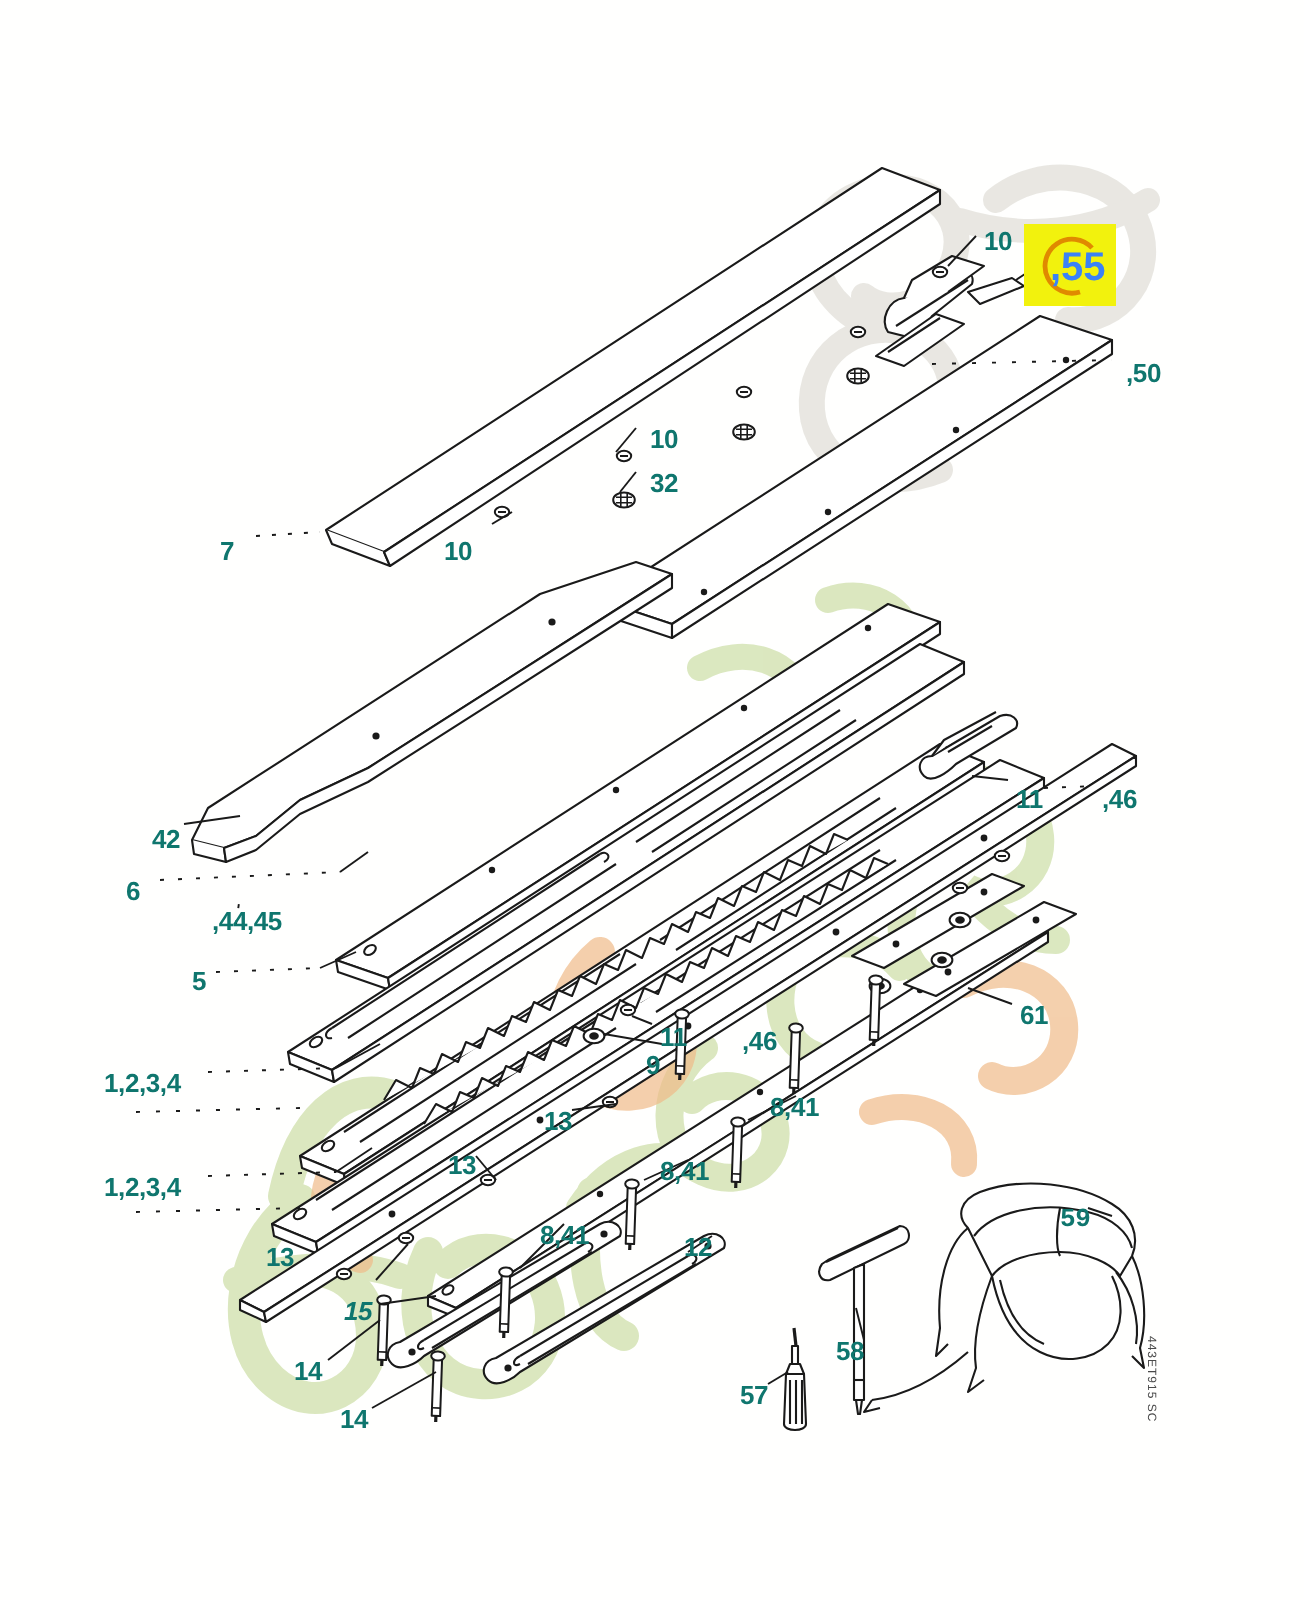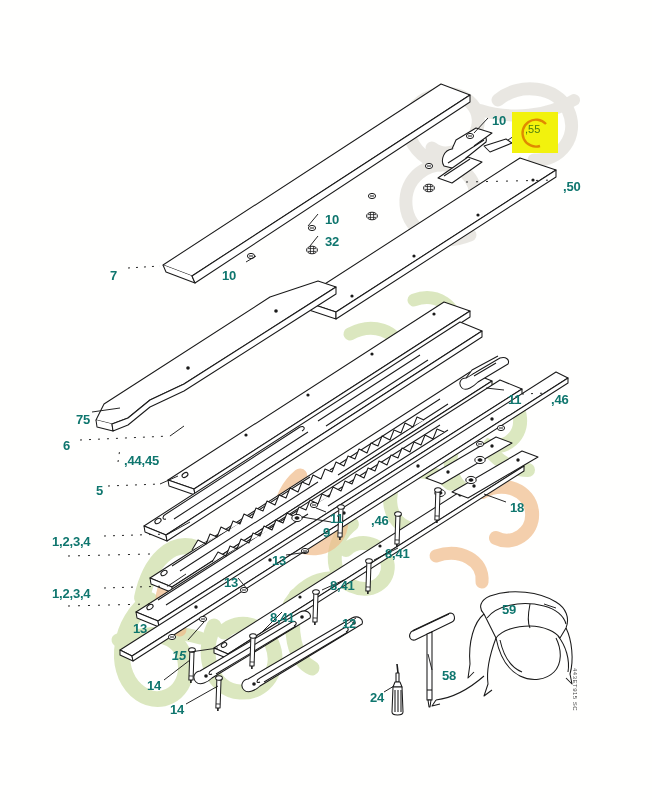--- a/index.html
+++ b/index.html
@@ -5,21 +5,21 @@
 <style>
   html,body{margin:0;padding:0;background:#ffffff;}
   body{width:652px;height:800px;overflow:hidden;
        font-family:"Liberation Sans", sans-serif;}
   #stage{position:relative;width:652px;height:800px;background:#fffffe;}
   svg.layer{position:absolute;left:0;top:0;width:652px;height:800px;}
   .lbl{position:absolute;font-family:"Liberation Sans", sans-serif;
        font-weight:bold;font-size:13px;color:#0f766e;white-space:nowrap;
        letter-spacing:-0.2px;}
   .hl{position:absolute;background:#f2f20d;}
-  .hl-txt{position:absolute;font-weight:normal;font-size:11px;color:#4d7c0f;
+  .hl-txt{position:absolute;font-weight:bold;font-size:20px;color:#3b82f6;
           font-family:"Liberation Sans", sans-serif;}
   .code{position:absolute;font-size:6px;color:#4a4a4a;
         font-family:"Liberation Sans", sans-serif;
         transform:rotate(90deg);transform-origin:left top;
         letter-spacing:0.5px;white-space:nowrap;}
 </style>
 </head>
 <body>
 
 <div id="stage">
@@ -349,42 +349,42 @@
   </svg>
   <div class="hl-txt" style="left:525px;top:123px;">,55</div>
 
   <div id="callouts">
       <div class="lbl" style="left: 110px; top: 268px;">7</div>
       <div class="lbl" style="left: 222px; top: 268px;">10</div>
       <div class="lbl" style="left: 325px; top: 212px;">10</div>
       <div class="lbl" style="left: 325px; top: 234px;">32</div>
       <div class="lbl" style="left: 492px; top: 113px;">10</div>
       <div class="lbl" style="left: 563px; top: 179px; text-align: center;">,50</div>
-      <div class="lbl" style="left: 76px; top: 412px;">75</div>
+      <div class="lbl" style="left: 76px; top: 412px;">42</div>
       <div class="lbl" style="left: 63px; top: 438px;">6</div>
-      <div class="lbl" style="left: 124px; top: 453px;">,44,45</div>
+      <div class="lbl" style="left: 106px; top: 453px;">,44,45</div>
       <div class="lbl" style="left: 96px; top: 483px;">5</div>
       <div class="lbl" style="left: 52px; top: 534px;">1,2,3,4</div>
       <div class="lbl" style="left: 52px; top: 586px;">1,2,3,4</div>
       <div class="lbl" style="left: 508px; top: 392px;">11</div>
       <div class="lbl" style="left: 551px; top: 392px;">,46</div>
       <div class="lbl" style="left: 330px; top: 511px;">11</div>
       <div class="lbl" style="left: 323px; top: 525px;">9</div>
       <div class="lbl" style="left: 371px; top: 513px;">,46</div>
-      <div class="lbl" style="left: 510px; top: 500px;">18</div>
+      <div class="lbl" style="left: 510px; top: 500px;">61</div>
       <div class="lbl" style="left: 385px; top: 546px;">8,41</div>
       <div class="lbl" style="left: 272px; top: 553px;">13</div>
       <div class="lbl" style="left: 330px; top: 578px;">8,41</div>
       <div class="lbl" style="left: 224px; top: 575px;">13</div>
       <div class="lbl" style="left: 133px; top: 621px;">13</div>
       <div class="lbl" style="left: 270px; top: 610px;">8,41</div>
       <div class="lbl" style="left: 342px; top: 616px;">12</div>
       <div class="lbl" style="left: 172px; top: 648px; font-style: italic;">15</div>
       <div class="lbl" style="left: 147px; top: 678px;">14</div>
       <div class="lbl" style="left: 170px; top: 702px;">14</div>
-      <div class="lbl" style="left: 370px; top: 690px;">24</div>
-      <div class="lbl" style="left: 442px; top: 668px; text-align: center;">58</div>
-      <div class="lbl" style="left: 502px; top: 602px;">59</div>
+      <div class="lbl" style="left: 370px; top: 690px;">57</div>
+      <div class="lbl" style="left: 418px; top: 668px; text-align: center;">58</div>
+      <div class="lbl" style="left: 530px; top: 602px; font-family: Liberation Mono, monospace;">59</div>
     </div>
 
   <div class="code" style="left:578px;top:668px;">443ET915 SC</div>
 
 </div>
 
 </body></html>

